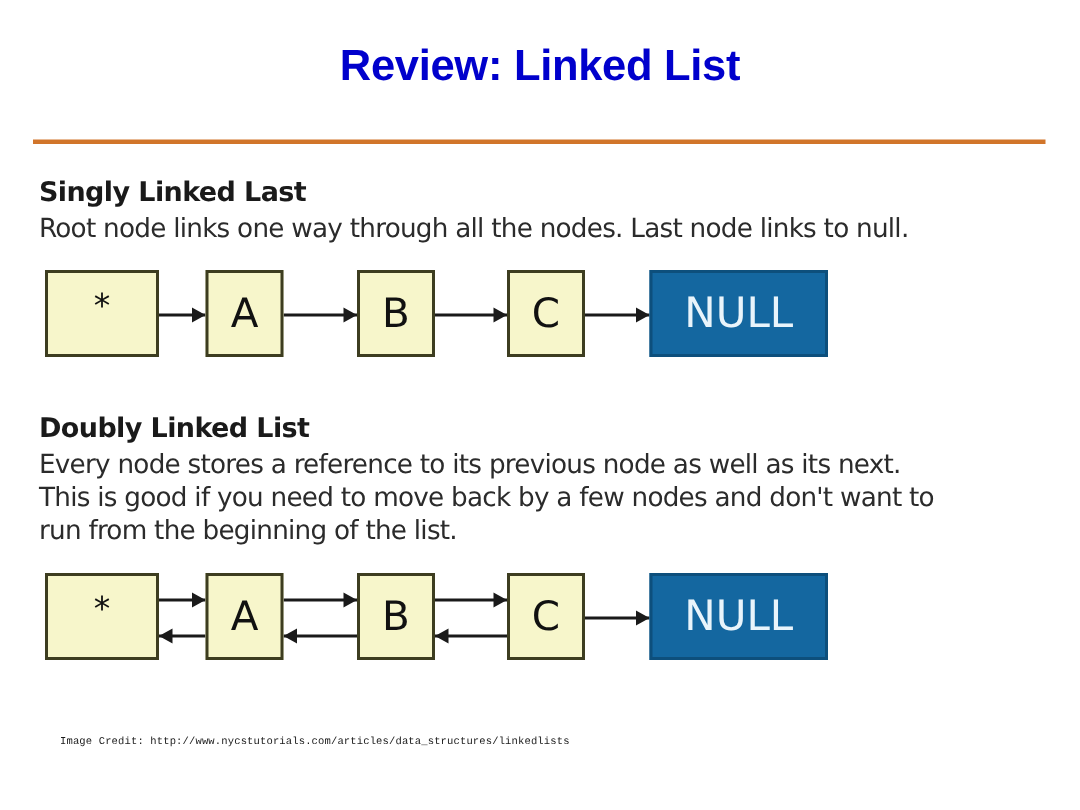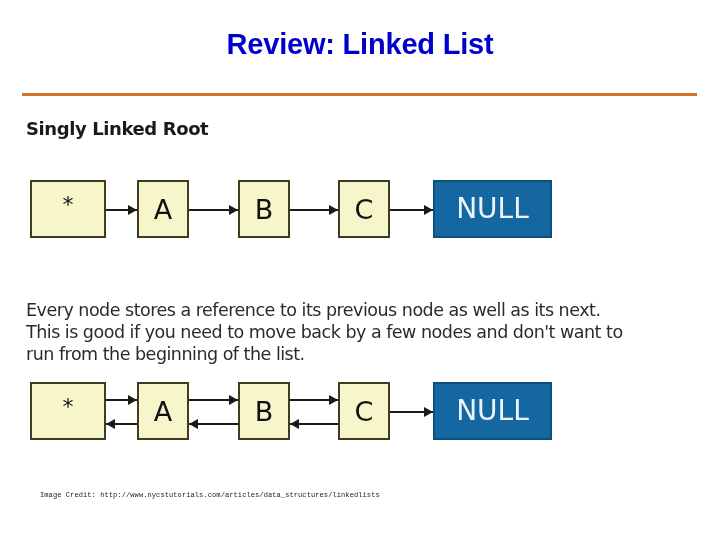--- a/index.html
+++ b/index.html
@@ -135,39 +135,41 @@
 </style>
 </head>
 <body>
 
 <div id="slide-title">Review: Linked List</div>
 
 <div id="title-rule"></div>
 
 <div id="content-image">
 
-  <div class="section-heading" style="left:26px; top:8px;">Singly Linked Root</div>
+  <div class="section-heading" style="left:26px; top:8px;">Singly Linked Last</div>
 
+  <div class="section-body" style="left:26px; top:32px; width:690px;">Root node links one way through all the nodes. Last node links to null.</div>
 
   <div class="list-diagram" id="singly-diagram" style="top:70px;">
       <div class="arrow-line" style="left: 106px; top: 29px; width: 31px;"></div>
       <div class="arrow-head right" style="top: 25px; left: 128px;"></div>
       <div class="arrow-line" style="left: 189px; top: 29px; width: 49px;"></div>
       <div class="arrow-head right" style="top: 25px; left: 229px;"></div>
       <div class="arrow-line" style="left: 290px; top: 29px; width: 48px;"></div>
       <div class="arrow-head right" style="top: 25px; left: 329px;"></div>
       <div class="arrow-line" style="left: 390px; top: 29px; width: 43px;"></div>
       <div class="arrow-head right" style="top: 25px; left: 424px;"></div>
       <div class="node root-node" style="left: 30px; top: 0px; width: 76px; height: 58px;">*</div>
       <div class="node" style="left: 137px; top: 0px; width: 52px; height: 58px;">A</div>
       <div class="node" style="left: 238px; top: 0px; width: 52px; height: 58px;">B</div>
       <div class="node" style="left: 338px; top: 0px; width: 52px; height: 58px;">C</div>
       <div class="node null-node" style="left: 433px; top: 0px; width: 119px; height: 58px;">NULL</div>
     </div>
 
+  <div class="section-heading" style="left:26px; top:165px;">Doubly Linked List</div>
 
   <div class="section-body" style="left:26px; top:189px; width:700px;">Every node stores a reference to its previous node as well as its next.
 This is good if you need to move back by a few nodes and don't want to
 run from the beginning of the list.</div>
 
   <div class="list-diagram" id="doubly-diagram" style="top:272px;">
       <div class="arrow-line" style="left: 106px; top: 17px; width: 31px;"></div>
       <div class="arrow-head right" style="top: 13px; left: 128px;"></div>
       <div class="arrow-line" style="left: 106px; top: 41px; width: 31px;"></div>
       <div class="arrow-head left" style="top: 37px; left: 106px;"></div>

